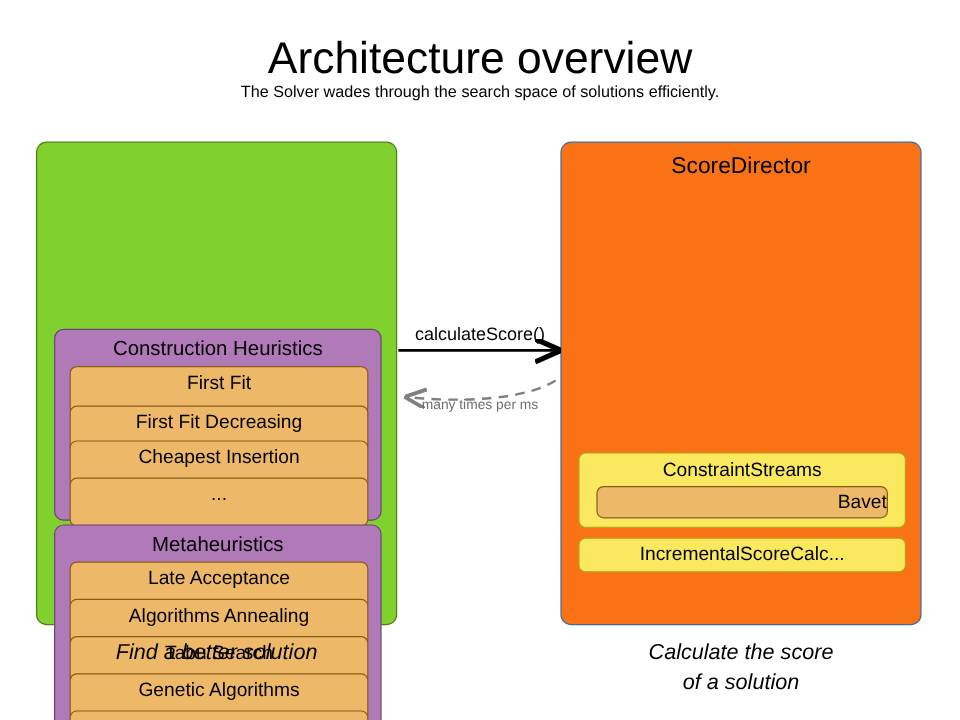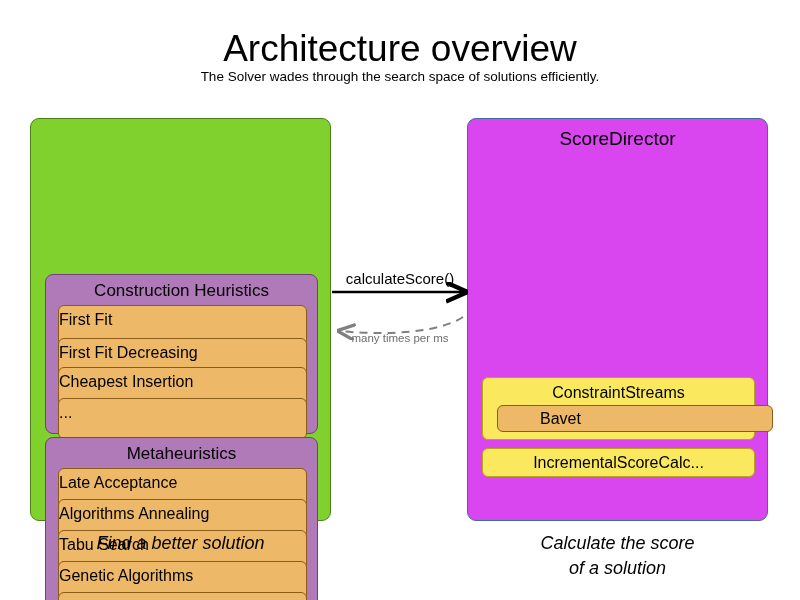--- a/index.html
+++ b/index.html
@@ -28,54 +28,54 @@
     position: absolute; border-radius: 9px;
     border: 1px solid #555; 
   }
   .panel-title {
     position: absolute; left: 0; top: 8px; width: 100%;
     text-align: center; font-size: 19px; line-height: 24px; color: #000;
   }
   .solver-panel   { left: 30px;  top: 118px; width: 301px; height: 403px;
                     background: #80d12e; border-color: #4e7f17; }
   .director-panel { left: 467px; top: 118px; width: 301px; height: 403px;
-                    background: #d946ef; border-color: #3f6c9e; }
+                    background: #f97316; border-color: #3f6c9e; }
 
   
   .group {
     position: absolute; left: 14px; width: 273px;
     background: #b079b8; border: 1px solid #6d4474; border-radius: 8px;
   }
   .group-title {
     position: absolute; left: 0; top: 5px; width: 100%;
     text-align: center; font-size: 17px; line-height: 22px; color: #000;
   }
   .group-ch { top: 155px;  height: 160px; }
   .group-mh { top: 318px;  height: 189px; }
 
   
   .orange-item {
     position: absolute; left: 12px; width: 249px; height: 41px;
     background: #eeb869; border: 1px solid #8a5c18; border-radius: 6px;
-    text-align: left; font-size: 16px; line-height: 27px; color: #000;
+    text-align: center; font-size: 16px; line-height: 27px; color: #000;
   }
 
   
   .yellow-item {
     position: absolute; left: 14px; width: 273px;
     background: #fae95f; border: 1px solid #b8a415; border-radius: 6px;
     text-align: center; color: #000;
   }
   .y-easy  { top: 225px; height: 29px; font-size: 16px; line-height: 27px; }
   .y-cs    { top: 258px; height: 63px; font-size: 16px; line-height: 25px; padding-top: 2px; }
   .y-inc   { top: 329px; height: 29px; font-size: 16px; line-height: 27px; }
   .bavet {
-    position: absolute; left: 14px; top: 27px; width: 276px; height: 27px;
+    position: absolute; left: 14px; top: 27px; width: 243px; height: 27px;
     background: #eeb869; border: 1px solid #8a5c18; border-radius: 6px;
-    font-size: 16px; line-height: 25px; text-align: left; color: #000; padding-left: 42px;
+    font-size: 16px; line-height: 25px; text-align: right; color: #000; padding-left: 42px;
   }
 
   
   #arrows { position: absolute; left: 0; top: 0; width: 800px; height: 600px; }
   .arrow-label {
     position: absolute; text-align: center; color: #000;
   }
   .lbl-call  { left: 325px; top: 269px; width: 150px; font-size: 15px; line-height: 19px; }
   .lbl-times { left: 325px; top: 331px; width: 150px; font-size: 11.5px; line-height: 15px; color: #6e6e6e; }
 

